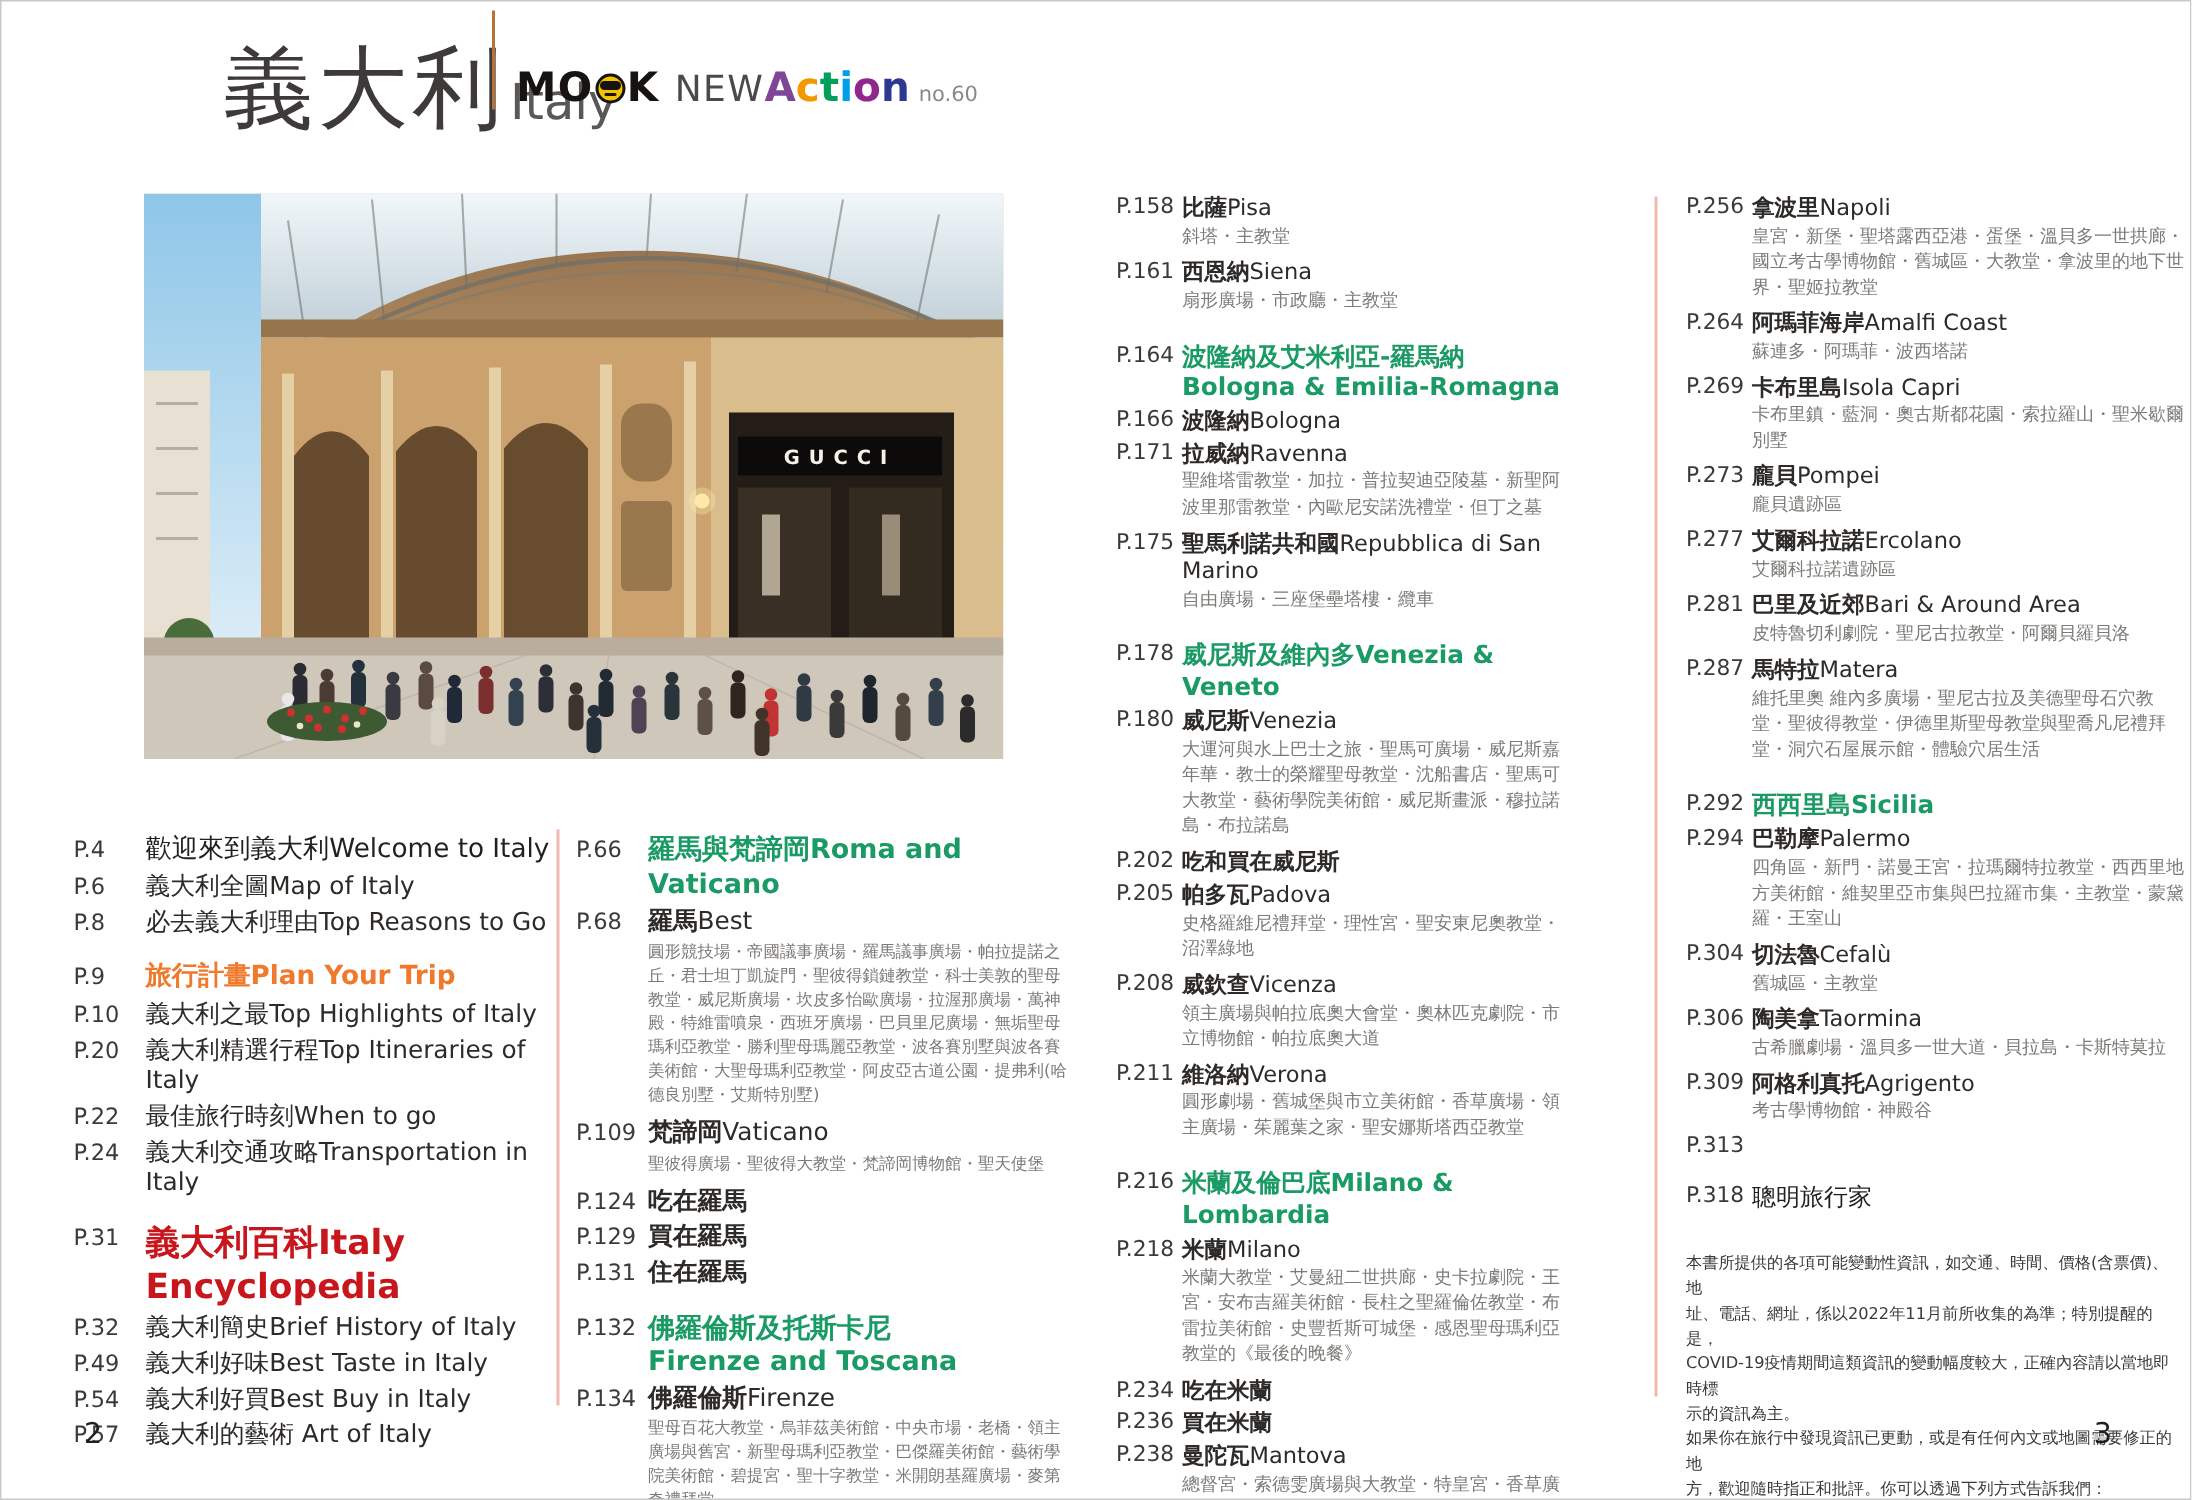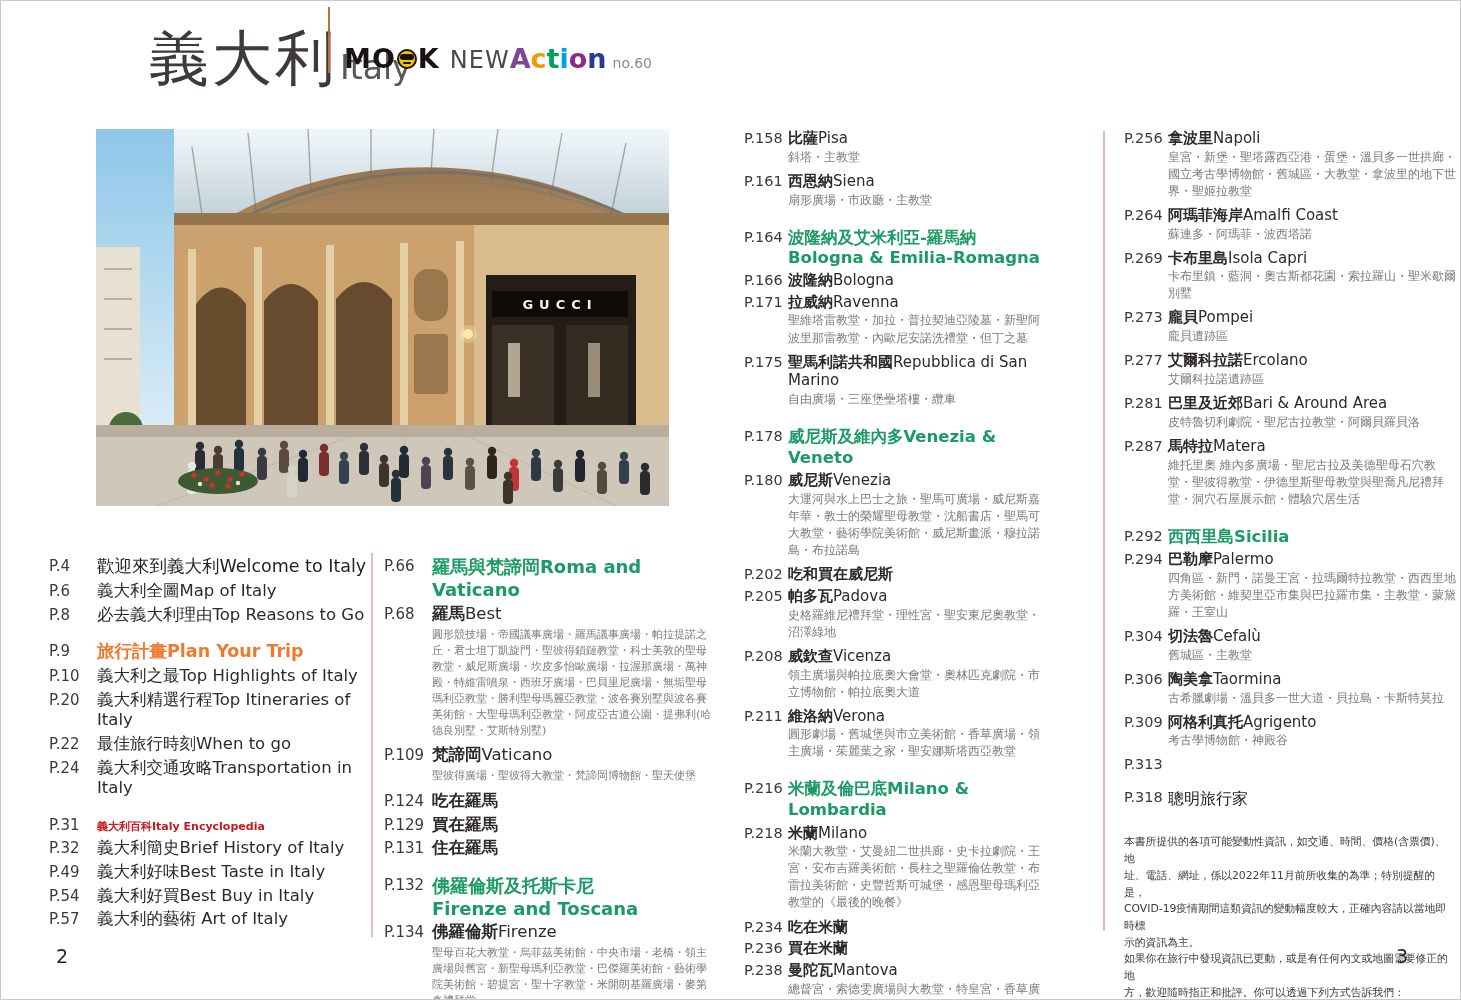--- a/index.html
+++ b/index.html
@@ -53,21 +53,21 @@
   .toc.c3 .edesc, .toc.c4 .edesc { font-size:12px; line-height:1.42; margin:1px 0 3px; }
 
   .entry.city .zh { font-weight:700; }
   .entry.bold .zh, .entry.bold .en { font-weight:400; color:#231f20; font-size:17.5px; }
   .toc.c4 .entry.bold .zh { font-size:16px; }
   .entry.green .zh, .entry.green .en, .entry.green + * , .entry.green .etitle2 { color:#1a9a64; }
   .entry.green .zh, .entry.green .en { font-weight:700; font-size:18px; }
   .toc.c3 .entry.green .zh, .toc.c3 .entry.green .en,
   .toc.c4 .entry.green .zh, .toc.c4 .entry.green .en { font-size:16.5px; }
   .entry.orange .zh, .entry.orange .en { color:#ef7a2d; font-weight:700; font-size:17.5px; }
-  .entry.red .zh, .entry.red .en { color:#c8161d; font-weight:700; font-size:11px; }
+  .entry.red .zh, .entry.red .en { color:#c8161d; font-weight:700; font-size:23px; }
 
   
   .notes { margin-top:24px; font-size:10.8px; line-height:1.55; color:#3a3a3a; }
 
   
   .folio { position:absolute; bottom:32px; font-size:19px; color:#231f20; }
   .folio.left { left:55px; }
   .folio.right { right:52px; }
 </style>
 </head>

